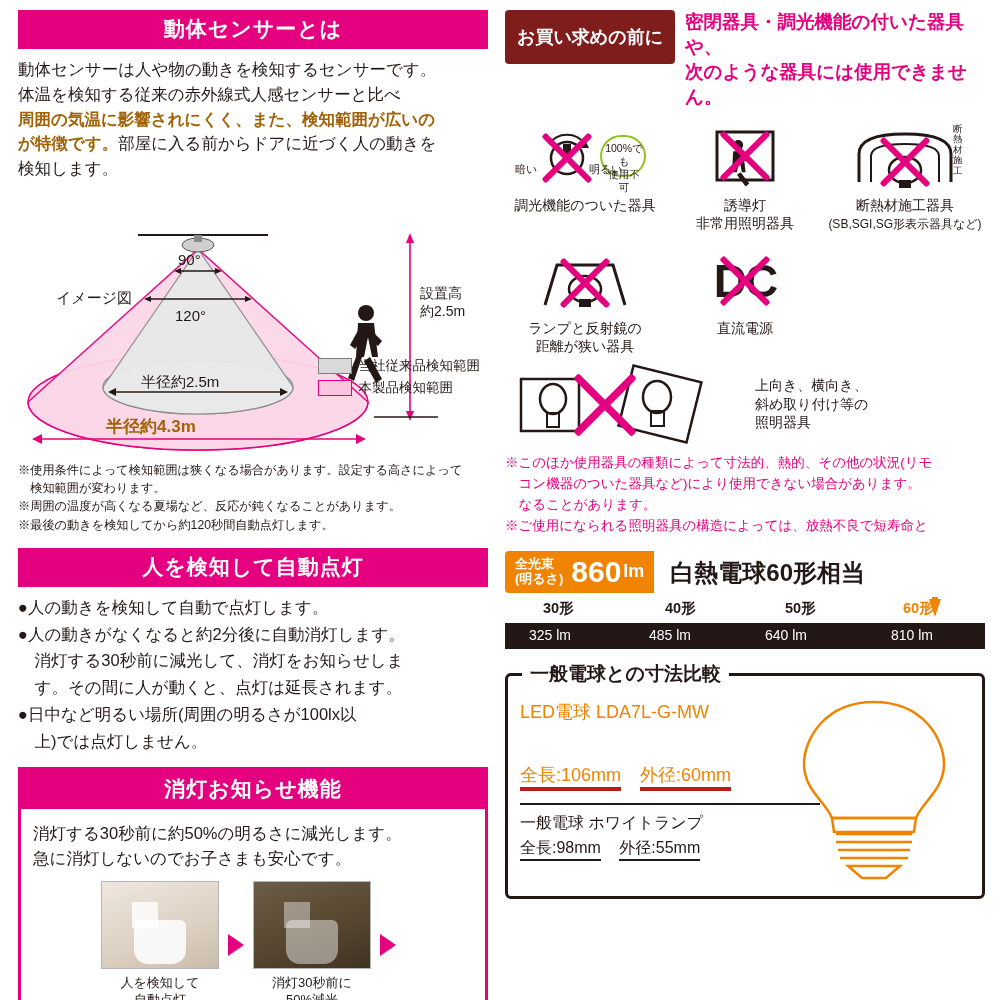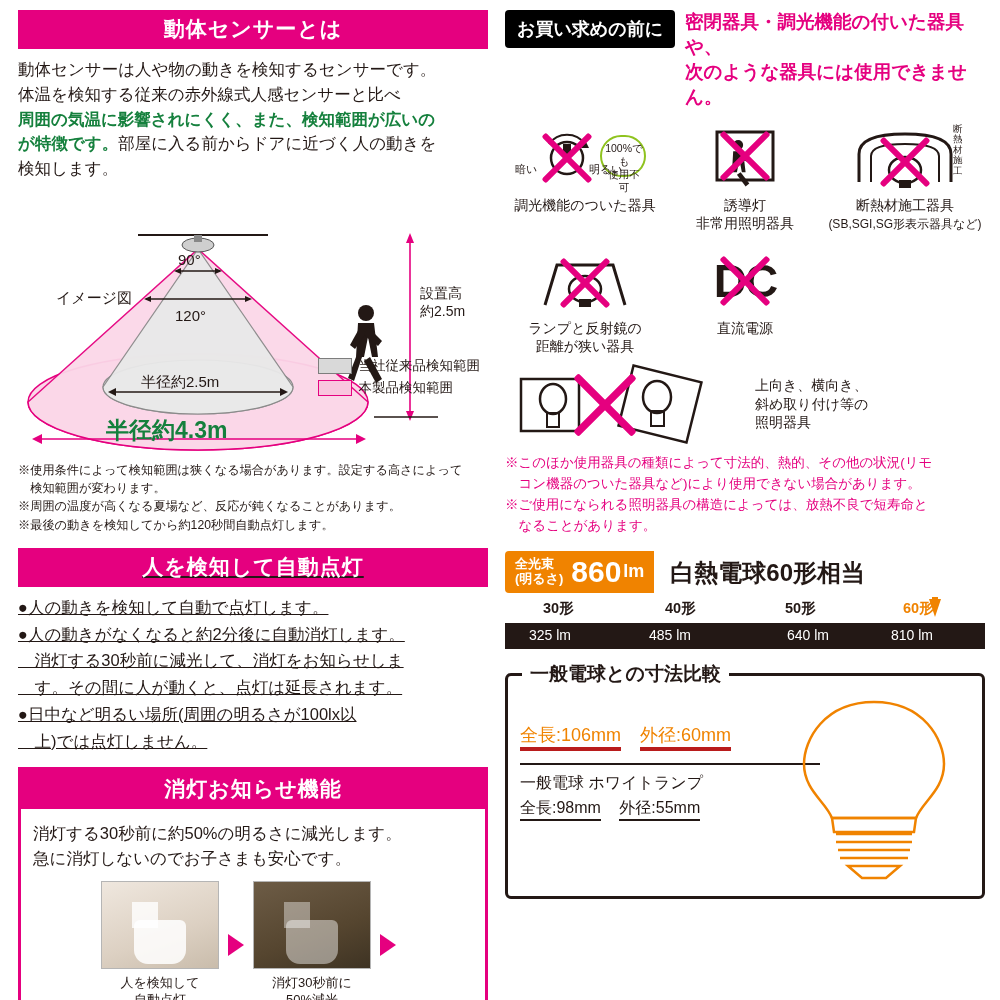--- a/index.html
+++ b/index.html
@@ -16,35 +16,35 @@
   .col-left { position:absolute; left:18px; top:10px; width:470px; }
   .col-right { position:absolute; left:505px; top:10px; width:480px; }
 
   
   .pink-bar {
     background:#e5007f; color:#fff; text-align:center;
     font-size:21px; font-weight:bold; letter-spacing:1px;
     padding:5px 0 6px 0;
   }
   .body-text { font-size:16.5px; line-height:1.5; margin-top:8px; }
-  .pink-text { color:#15803d; font-weight:bold; }
+  .pink-text { color:#a16207; font-weight:bold; }
 
   
   .diagram { position:relative; width:470px; height:270px; margin-top:6px; }
   .diagram .label { position:absolute; font-size:14px; }
   .legend { position:absolute; right:8px; top:170px; font-size:13.5px; }
   .legend .row { display:flex; align-items:center; margin-bottom:4px; }
   .legend .sw { width:34px; height:16px; border:1px solid #7d7d7d; margin-right:7px; }
   .sw-gray { background:#d9d9d9; }
   .sw-pink { background:#f9c6de; border-color:#e5007f !important; }
 
   .notes { font-size:12.2px; line-height:1.5; margin-top:4px; }
 
   
-  .sec { margin-top:14px;text-decoration:underline; }
+  .sec { margin-top:14px; }
   .bullet-list { font-size:16.5px; line-height:1.5; margin-top:8px; }
   .bullet-list p { margin:0 0 2px 0; text-indent:-16px; padding-left:16px; }
 
   
   .framed {
     border:3px solid #e5007f; margin-top:14px; padding:0 0 10px 0;
   }
   .framed .pink-bar { margin:0 -0px; }
   .framed .inner { padding:8px 12px 0 12px; }
 
@@ -71,22 +71,22 @@
   .arrow-pink {
     width:0;height:0;border-left:16px solid #e5007f;
     border-top:11px solid transparent;border-bottom:11px solid transparent;
     margin:0 9px;
   }
   .cap { font-size:13px; line-height:1.35; margin-top:5px; }
 
   
   .rt-head { display:flex; align-items:flex-start; }
   .rt-head .tag {
-    background:#000000; color:#fff; font-size:18px; font-weight:bold;
-    padding:7px 12px; border-radius:4px; white-space:nowrap; margin-right:10px;
+    background:#7f1d1d; color:#fff; font-size:18px; font-weight:bold;
+    padding:15px 12px; border-radius:4px; white-space:nowrap; margin-right:10px;
   }
   .rt-head .txt { color:#e5007f; font-weight:bold; font-size:18.5px; line-height:1.35; }
 
   .grid3 { display:flex; flex-wrap:wrap; margin-top:10px; }
   .cell { width:160px; text-align:center; margin-bottom:10px; }
   .cell .art { height:76px; position:relative; }
   .cell .cap2 { font-size:14px; line-height:1.3; }
   .cell .cap2 small { font-size:12px; }
 
   .bigX { position:absolute; left:50%; top:50%; transform:translate(-50%,-50%); }
@@ -193,21 +193,21 @@
         <polygon points="14,252 24,247 24,257" fill="#e5007f"></polygon>
         <polygon points="348,252 338,247 338,257" fill="#e5007f"></polygon>
       </svg>
 
       <div class="label" style="left:38px; top:102px; font-size:15px;">イメージ図</div>
       <div class="label" style="left:160px; top:64px; font-size:15px;">90°</div>
       <div class="label" style="left:157px; top:120px; font-size:15px;">120°</div>
       <div class="label" style="left:402px; top:98px; font-size:14px;">設置高</div>
       <div class="label" style="left:402px; top:116px; font-size:14px;">約2.5m</div>
       <div class="label" style="left:123px; top:186px; font-size:15px;">半径約2.5m</div>
-      <div class="label pink-text" style="left:88px; top:228px; font-size:23px;">半径約4.3m</div>
+      <div class="label pink-text" style="left:88px; top:228px; font-size:17px;">半径約4.3m</div>
 
       <div class="legend">
         <div class="row">
           <span class="sw sw-gray"></span>
           <span>当社従来品検知範囲</span>
         </div>
         <div class="row">
           <span class="sw sw-pink"></span>
           <span>本製品検知範囲</span>
         </div>
@@ -382,22 +382,22 @@
       <div class="cap2" style="text-align:left; font-size:14px; line-height:1.35;">
         <span>上向き、横向き、</span><br>
         <span>斜め取り付け等の</span><br>
         <span>照明器具</span>
       </div>
     </div>
 
     <div class="note-pink">
       <div>※このほか使用器具の種類によって寸法的、熱的、その他の状況(リモ</div>
       <div>　コン機器のついた器具など)により使用できない場合があります。</div>
+      <div>　なることがあります。</div>
       <div>※ご使用になられる照明器具の構造によっては、放熱不良で短寿命と</div>
-      <div>　なることがあります。</div>
     </div>
 
     <div class="lumen">
       <div class="lumen-top">
         <div class="lumen-orange">
           <div class="small">
             <span>全光束</span><br>
             <span>(明るさ)</span>
           </div>
           <div class="big">860</div>
@@ -407,39 +407,42 @@
       </div>
 
       <div class="scale">
         <div class="bar"></div>
         <div class="tick" style="left:38px;">30形</div>
         <div class="tick" style="left:160px;">40形</div>
         <div class="tick" style="left:280px;">50形</div>
         <div class="tick" style="left:398px; color:#f08300;">60形</div>
         <div class="val" style="left:24px;">325 lm</div>
         <div class="val" style="left:144px;">485 lm</div>
-        <div class="val" style="left:282px;">640 lm</div>
+        <div class="val" style="left:260px;">640 lm</div>
         <div class="val" style="left:386px;">810 lm</div>
         <svg width="480" height="62" style="position:absolute; left:0; top:0; pointer-events:none;">
           <polygon points="424,2 436,2 430,20" fill="#f08300"></polygon>
           <rect x="427" y="0" width="6" height="6" fill="#f08300"></rect>
         </svg>
       </div>
     </div>
 
     <div class="size-box">
       <div class="size-title">一般電球との寸法比較</div>
 
       <svg width="200" height="190" style="position:absolute; right:8px; top:16px;">
         <path d="M100,10 C50,10 30,48 30,72 C30,98 52,110 58,126 L142,126 C148,110 170,98 170,72 C170,48 150,10 100,10 Z" fill="none" stroke="#f08300" stroke-width="2.5"></path>
         <path d="M58,126 L142,126 L140,140 L60,140 Z" fill="none" stroke="#f08300" stroke-width="2.5"></path>
         <path d="M62,142 L138,142 M62,150 L138,150 M64,158 L136,158 M66,166 L134,166" stroke="#f08300" stroke-width="2.5" fill="none"></path>
         <path d="M74,174 L126,174 L112,186 L88,186 Z" fill="none" stroke="#f08300" stroke-width="2.5"></path>
       </svg>
 
+      <div class="size-line1">
+        <span class="orange">LED電球 LDA7L-G-MW</span>
+      </div>
       <div class="size-line2">
         <span class="orange underline-orange">全長:106mm</span>
         <span class="orange underline-orange" style="margin-left:14px;">外径:60mm</span>
       </div>
       <div class="rule"></div>
       <div class="size-line3">一般電球 ホワイトランプ</div>
       <div class="size-line4">
         <span class="underline-black">全長:98mm</span>
         <span class="underline-black" style="margin-left:14px;">外径:55mm</span>
       </div>

